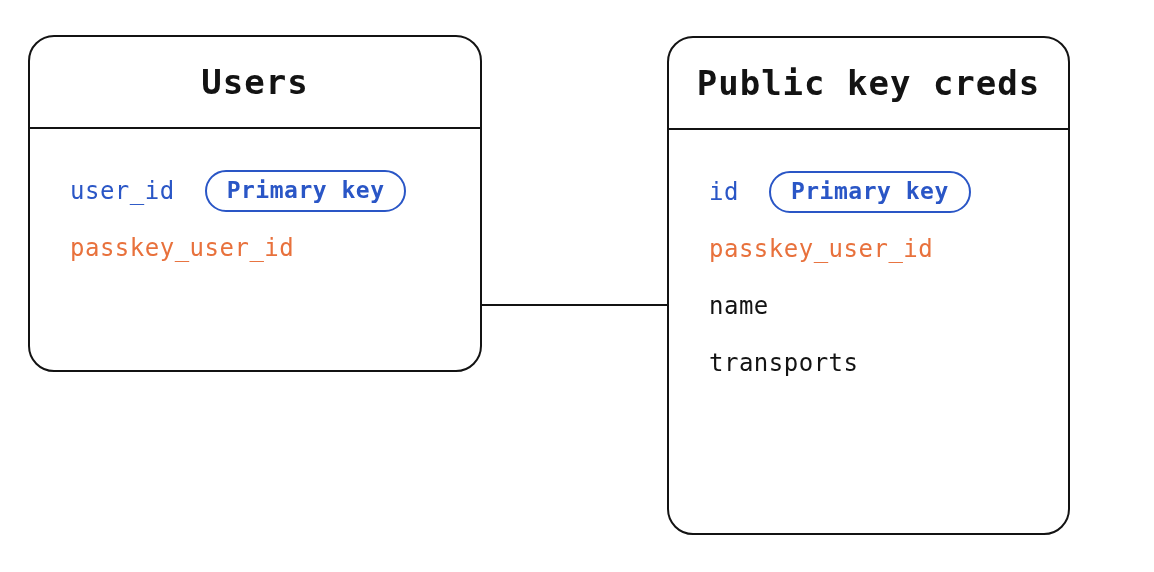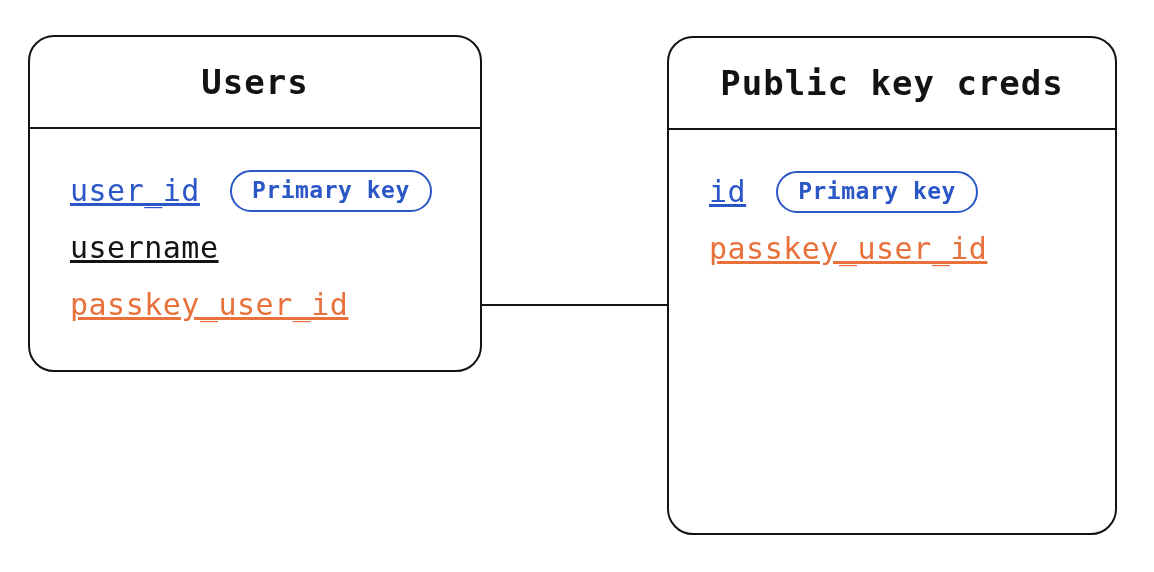--- a/index.html
+++ b/index.html
@@ -21,21 +21,21 @@
     overflow: hidden;
   }
   .table-box {
     position: absolute;
     background: var(--bg);
     border: 2px solid var(--ink);
     border-radius: 26px;
     z-index: 2;
   }
   .table-box.users  { left: 28px;  top: 35px; width: 454px; height: 337px; }
-  .table-box.creds  { left: 667px; top: 36px; width: 450px; height: 499px; }
+  .table-box.creds  { left: 667px; top: 36px; width: 403px; height: 499px; }
   .table-header {
     height: 92px;
     border-bottom: 2px solid var(--ink);
     display: flex;
     align-items: center;
     justify-content: center;
     font-size: 34px;
     font-weight: bold;
     color: var(--ink);
     letter-spacing: 1px;
@@ -43,24 +43,23 @@
   .table-body {
     padding: 33px 20px 0 40px;
   }
   .field-row {
     height: 57px;
     display: flex;
     align-items: center;
     gap: 30px;
   }
   .field-name {
-    font-size: 30px;
+    font-size: 24px;
     letter-spacing: 0.5px;
     white-space: nowrap;
-    text-decoration: underline;
   }
   .field-black  { color: var(--ink); }
   .field-blue   { color: var(--blue); }
   .field-orange { color: var(--orange); }
   .badge {
     display: inline-flex;
     align-items: center;
     justify-content: center;
     border: 2px solid var(--blue);
     border-radius: 999px;
@@ -87,36 +86,39 @@
 <div class="canvas">
 
   <div class="table-box users">
     <div class="table-header">Users</div>
     <div class="table-body">
         <div class="field-row">
           <span class="field-name field-blue">user_id</span>
           <span class="badge">Primary key</span>
         </div>
         <div class="field-row">
-          <span class="field-name field-black">username</span>
-        </div>
-        <div class="field-row">
           <span class="field-name field-orange">passkey_user_id</span>
         </div>
       </div>
   </div>
 
   <div class="connector"></div>
 
   <div class="table-box creds">
     <div class="table-header">Public key creds</div>
     <div class="table-body">
         <div class="field-row">
           <span class="field-name field-blue">id</span>
           <span class="badge">Primary key</span>
         </div>
         <div class="field-row">
           <span class="field-name field-orange">passkey_user_id</span>
         </div>
+        <div class="field-row">
+          <span class="field-name field-black">name</span>
+        </div>
+        <div class="field-row">
+          <span class="field-name field-black">transports</span>
+        </div>
       </div>
   </div>
 
 </div>
 
 </body></html>

